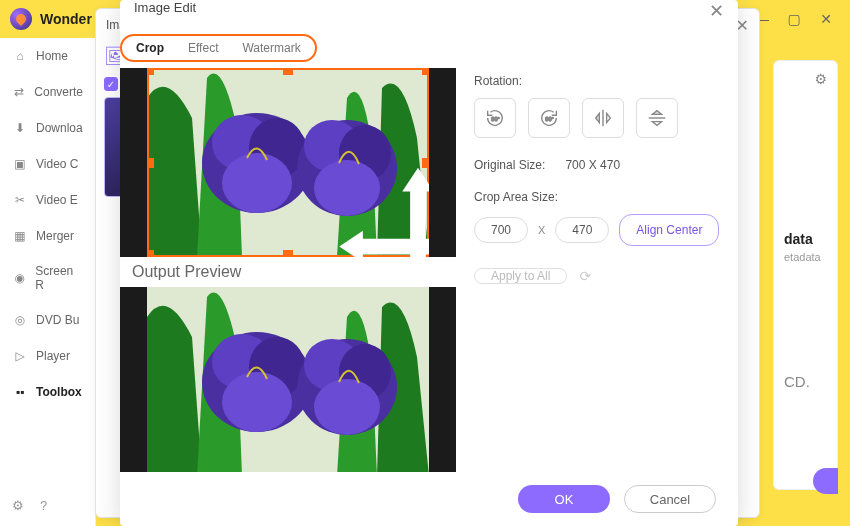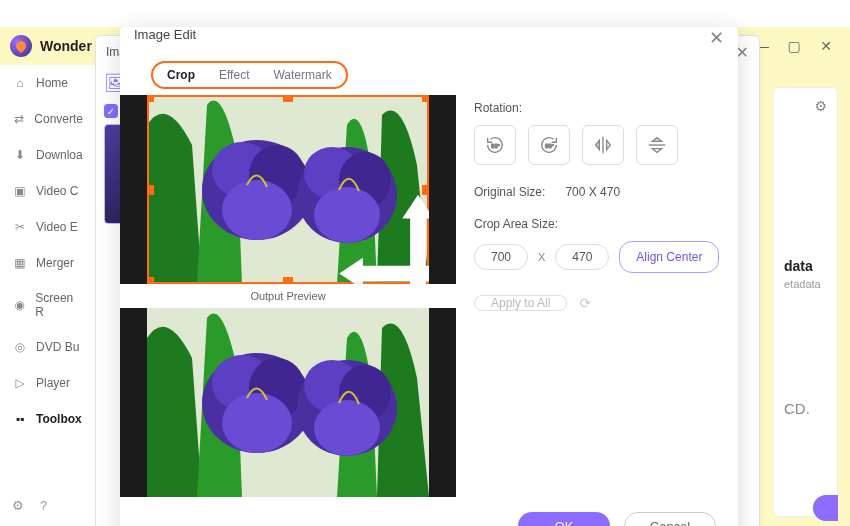--- a/index.html
+++ b/index.html
@@ -1,19 +1,19 @@
 <!DOCTYPE html>
 <html><head>
 <meta charset="utf-8">
 <style>
 * { box-sizing: border-box; margin: 0; padding: 0; font-family: -apple-system, BlinkMacSystemFont, "Segoe UI", Arial, sans-serif; }
 body { width: 850px; height: 526px; background: #fff; position: relative; overflow: hidden; font-size: 13px; color: #333; }
 
 
-.main-window { position: absolute; inset: 0; background: #fef9c3; margin-top: 27px; }
+.main-window { position: absolute; inset: 0; background: #fde047; }
 .main-titlebar { height: 38px; display: flex; align-items: center; padding: 0 10px; gap: 8px; }
 .logo { width: 22px; height: 22px; border-radius: 50%; background: radial-gradient(circle at 30% 30%, #a06bff, #3b2e7e); display: flex; align-items: center; justify-content: center; }
 .logo::after { content: ""; width: 10px; height: 10px; border-radius: 50% 50% 50% 0; background: #ff8b3d; transform: rotate(-45deg); }
 .main-title { font-weight: 600; font-size: 14px; color: #222; }
 .window-controls { margin-left: auto; display: flex; gap: 4px; }
 .wc-btn { width: 28px; height: 24px; display: flex; align-items: center; justify-content: center; color: #666; font-size: 14px; }
 
 
 .sidebar { position: absolute; left: 0; top: 38px; bottom: 0; width: 96px; background: #fff; border-right: 1px solid #eee; display: flex; flex-direction: column; }
 .side-item { display: flex; align-items: center; gap: 8px; padding: 10px 12px; color: #666; font-size: 12px; cursor: pointer; }
@@ -37,39 +37,39 @@
 .right-panel .hdr { font-weight: 600; color: #222; margin-top: 160px; font-size: 14px; }
 .right-panel .sub { color: #999; font-size: 11px; margin-top: 4px; }
 
 .purple-pill-partial { position: absolute; right: 12px; top: 468px; width: 25px; height: 26px; background: #8e6bff; border-radius: 13px 0 0 13px; }
 
 
 .dialog { position: absolute; left: 120px; top: 0; width: 618px; height: 526px; background: #fff; border-radius: 4px; box-shadow: 0 4px 24px rgba(0,0,0,0.15); display: flex; flex-direction: column; }
 .dlg-title { height: 34px; display: flex; padding: 0 14px; font-size: 13px; color: #444; }
 .dlg-close { margin-left: auto; color: #888; font-size: 18px; cursor: pointer; }
 
-.tabs-wrap { padding: 0 31px; }
+.tabs-wrap { padding: 0 0; }
 .tabs { display: flex; gap: 24px; padding: 4px 14px; border: 2px solid #ff6a13; border-radius: 16px; width: fit-content; align-items: center; height: 28px; }
 .tab { font-size: 12px; color: #777; cursor: pointer; }
 .tab.active { font-weight: 700; color: #222; }
 
 .dlg-body { display: flex; flex: 1; gap: 18px; padding: 6px 14px 0 0; overflow: hidden; }
 .preview-col { width: 336px; display: flex; flex-direction: column; }
 .img-box { width: 336px; height: 189px; background: #1b1b1b; position: relative; display: flex; align-items: center; justify-content: center; }
 .flower-img { width: 282px; height: 189px; position: relative; overflow: hidden; }
 .flower-img svg { width: 100%; height: 100%; display: block; }
 .crop-frame { position: absolute; inset: 0; border: 2px solid #ff6a13; pointer-events: none; }
 .crop-handle { position: absolute; width: 10px; height: 10px; background: #ff6a13; }
 .ch-tl { top: -5px; left: -5px; } .ch-tr { top: -5px; right: -5px; }
 .ch-bl { bottom: -5px; left: -5px; } .ch-br { bottom: -5px; right: -5px; }
 .ch-tm { top: -5px; left: 50%; margin-left: -5px; } .ch-bm { bottom: -5px; left: 50%; margin-left: -5px; }
 .ch-ml { left: -5px; top: 50%; margin-top: -5px; } .ch-mr { right: -5px; top: 50%; margin-top: -5px; }
 .move-cursor { position: absolute; top: 50%; left: 50%; width: 22px; height: 22px; margin: -11px 0 0 -11px; color: #fff; }
 
-.output-label { font-size: 11px; color: #666; padding: 6px 4px; text-align: center; }
+.output-label { font-size: 16px; color: #666; padding: 6px 12px; }
 
 .nav-arrows { display: flex; gap: 10px; padding: 6px 12px; color: #bbb; }
 
 .ctrl-col { flex: 1; padding-top: 6px; }
 .ctrl-label { font-size: 12px; color: #555; margin-bottom: 10px; }
 .rot-row { display: flex; gap: 12px; margin-bottom: 20px; }
 .rot-btn { width: 42px; height: 40px; border: 1px solid #ddd; border-radius: 6px; display: flex; align-items: center; justify-content: center; color: #888; cursor: pointer; }
 .rot-btn svg { width: 22px; height: 22px; }
 
 .info-row { display: flex; align-items: center; gap: 20px; font-size: 12px; color: #555; margin-bottom: 18px; }

